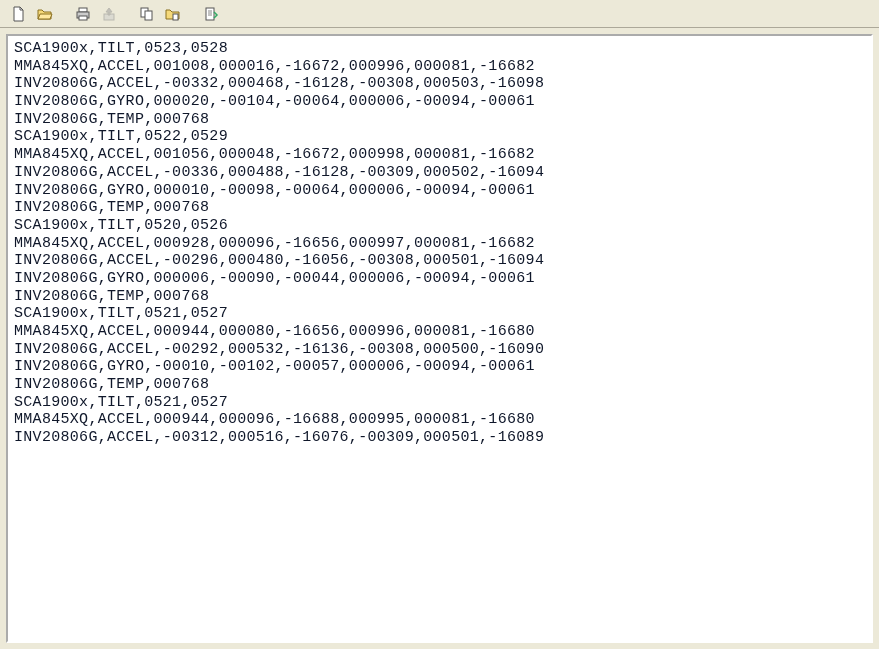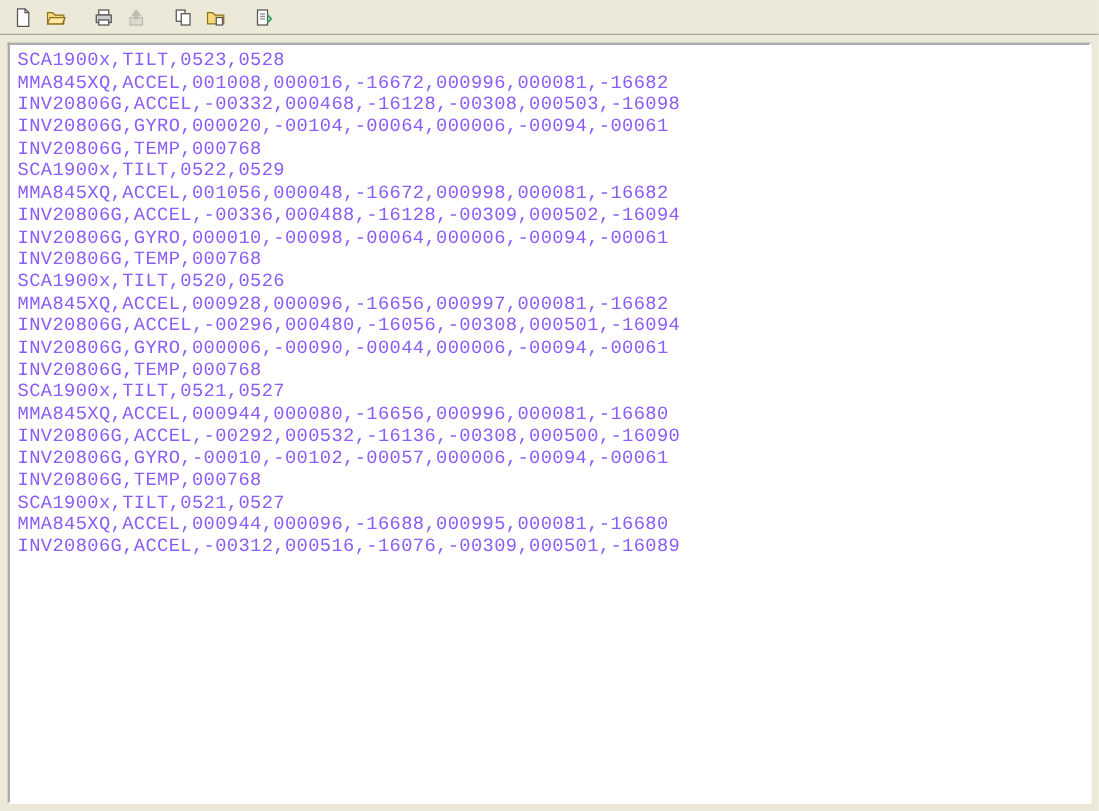--- a/index.html
+++ b/index.html
@@ -37,21 +37,21 @@
       background: #fff;
       height: calc(100% - 40px);
       overflow: auto;
     }
     .terminal-output {
       font-family: "Courier New", monospace;
       font-size: 15px;
       line-height: 1.18;
       padding: 4px 6px;
       white-space: pre;
-      color: #8b5cf6;
+      color: #0f172a;
       letter-spacing: 0.3px;
     }
     svg { display: block; }
   </style>
 </head>
 <body>
 
 <div class="toolbar">
   <div class="toolbar-btn">
     <span>

